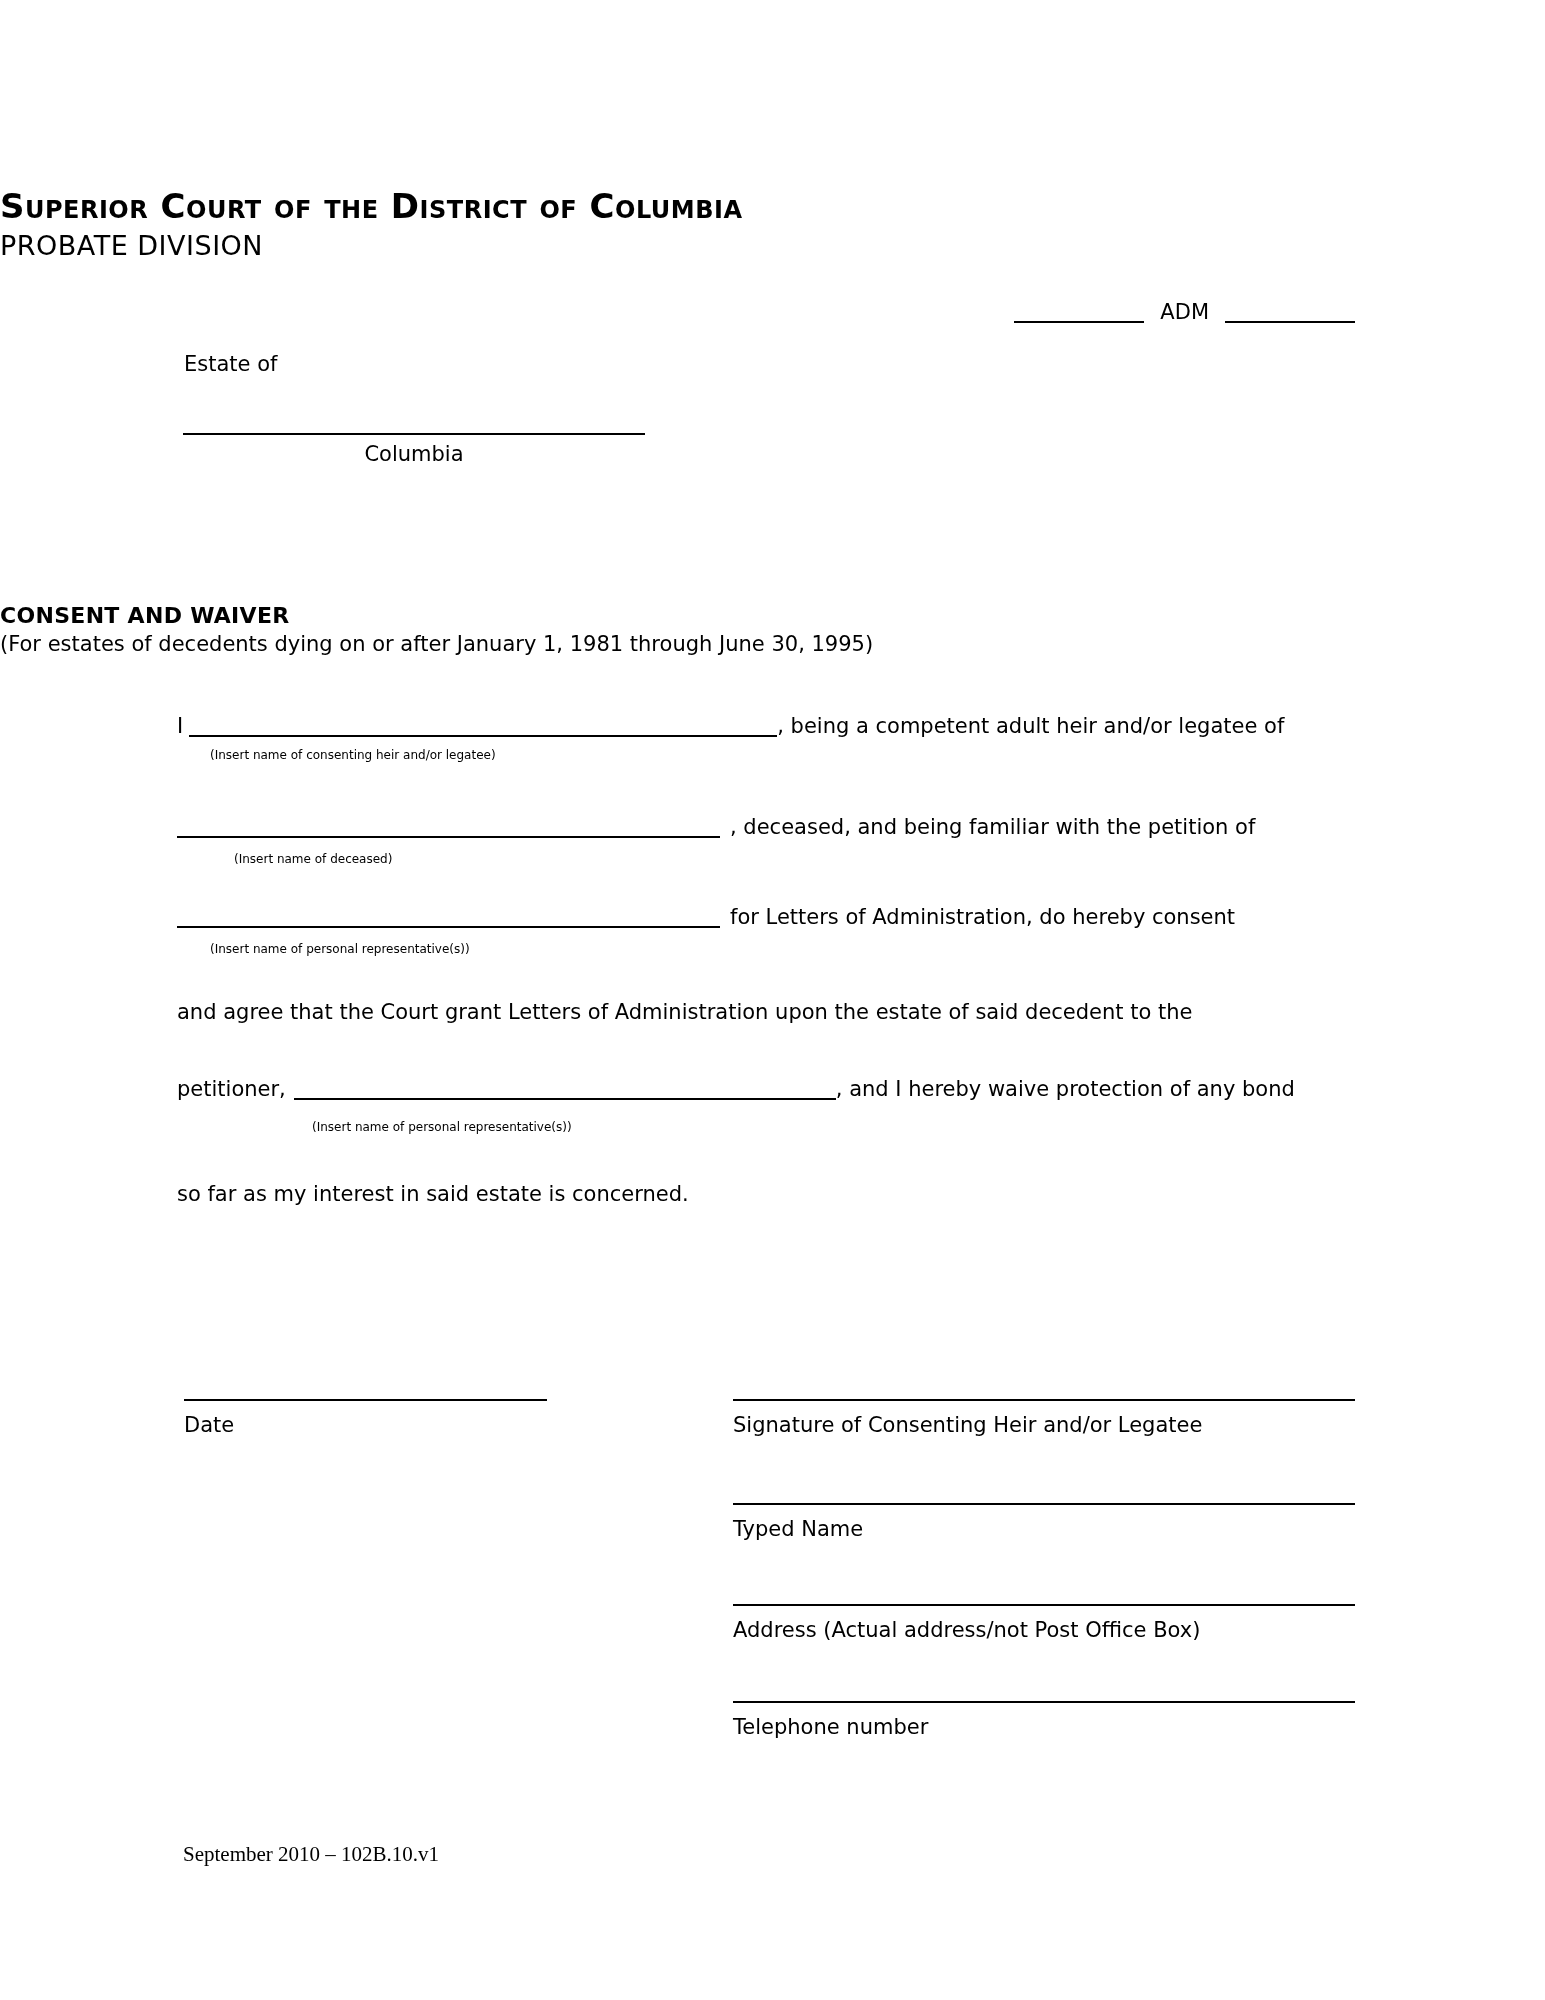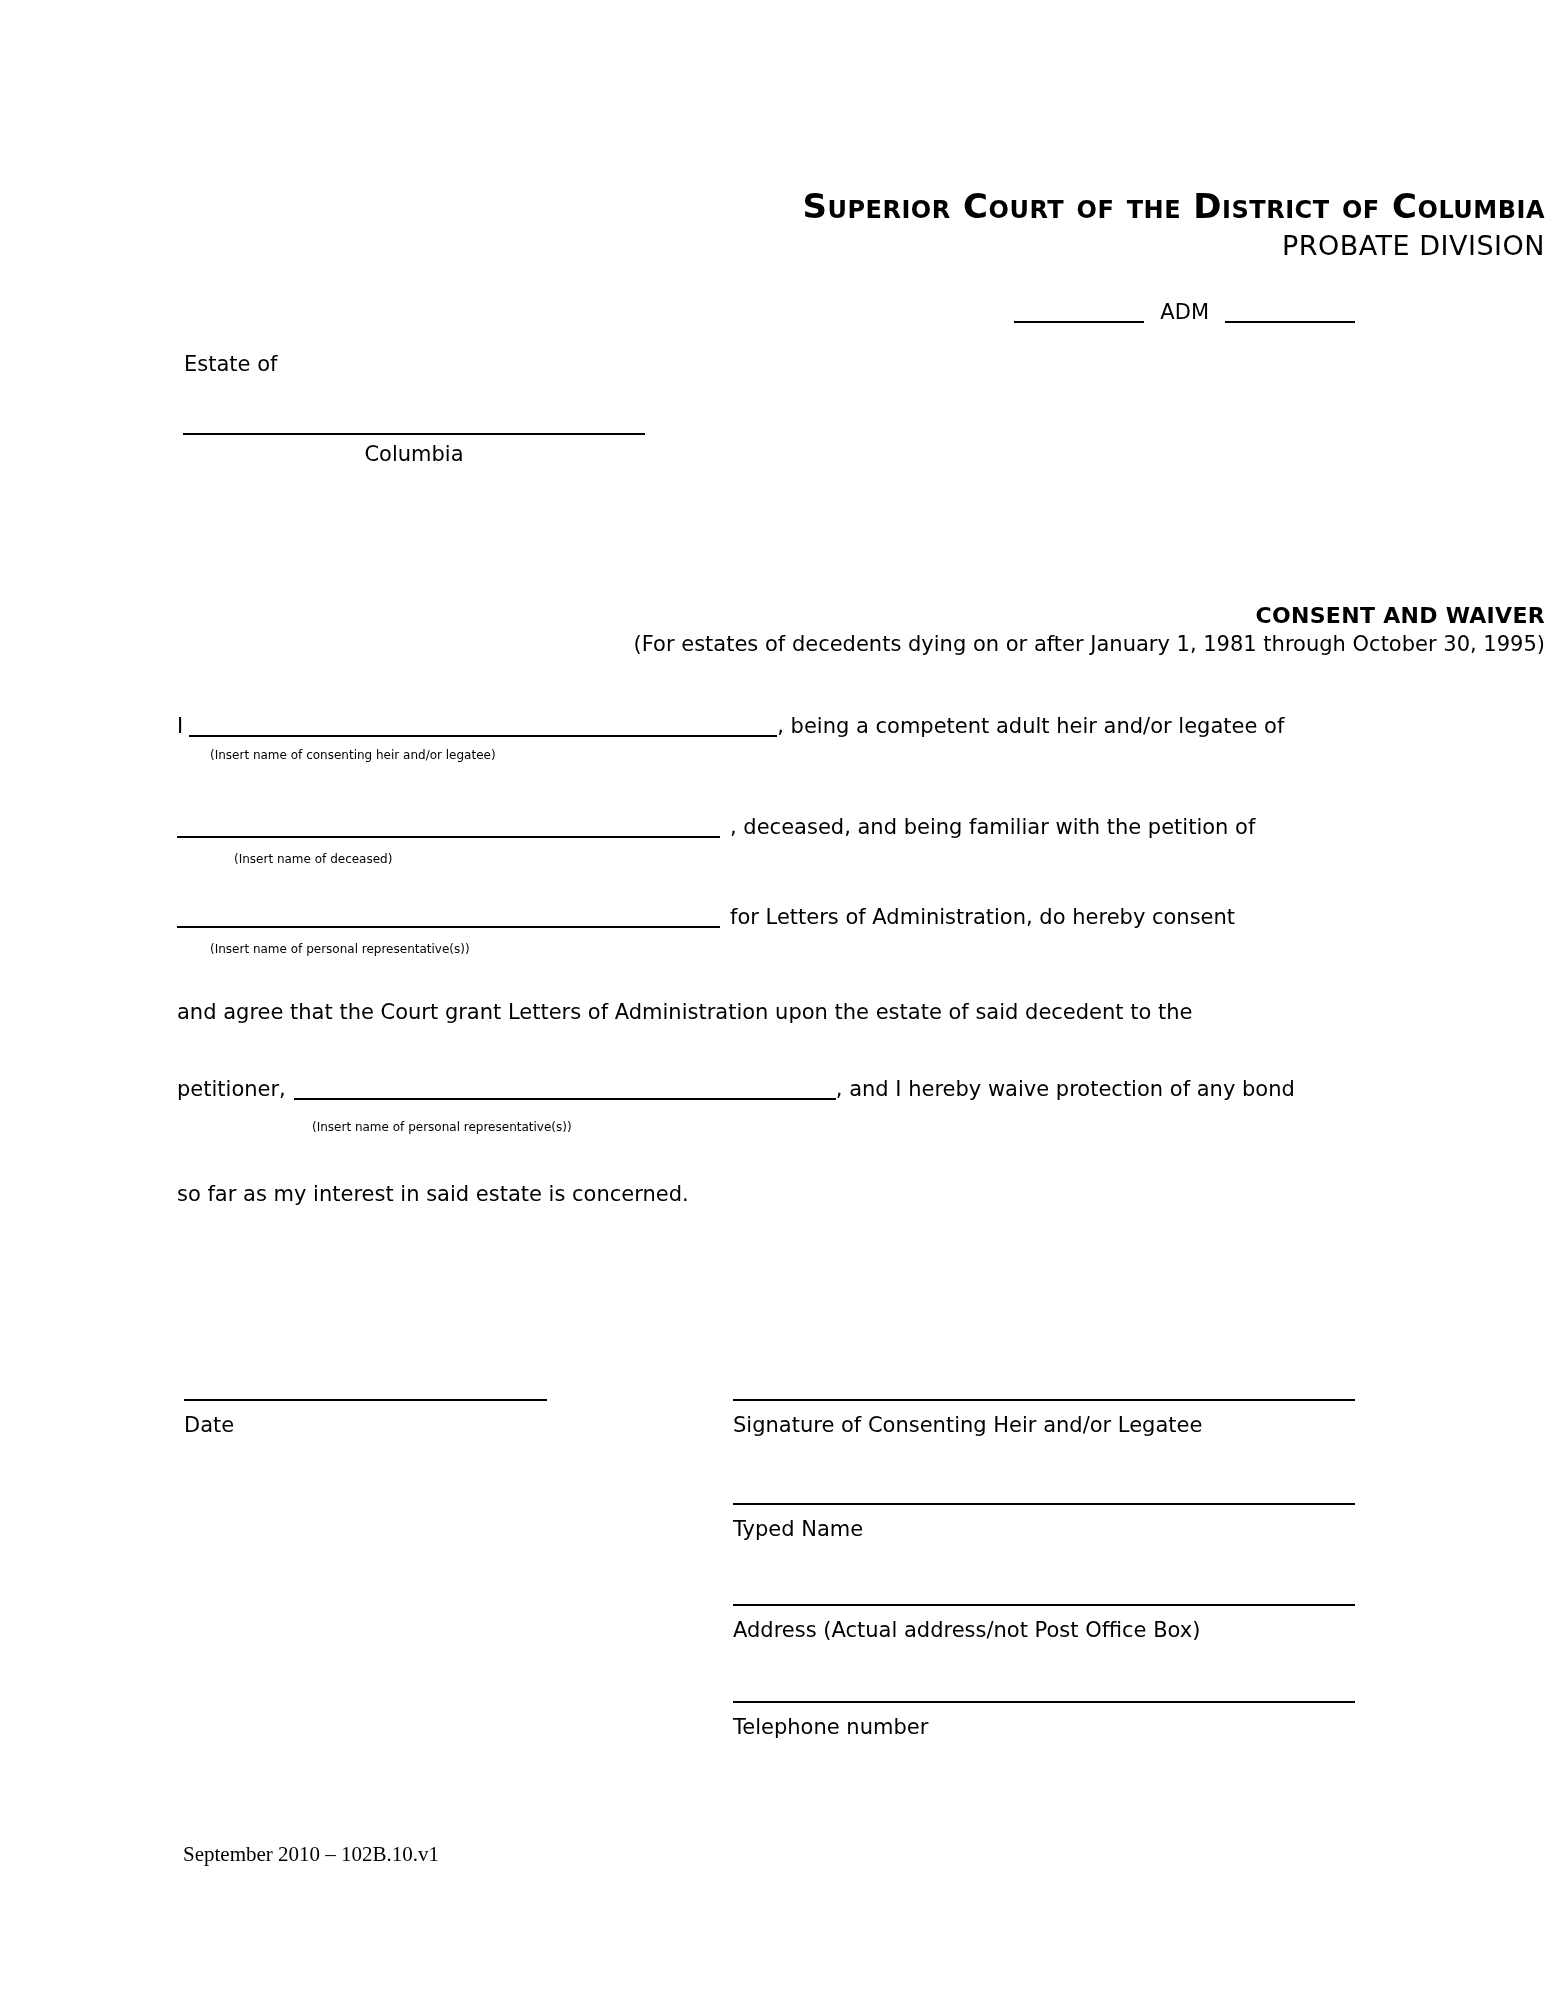--- a/index.html
+++ b/index.html
@@ -7,21 +7,21 @@
     position: relative;
     width: 1545px;
     height: 2000px;
     background: #ffffff;
     color: #000000;
     font-family: "DejaVu Sans", "Liberation Sans", sans-serif;
     font-size: 21px;
     overflow: hidden;
   }
   .abs { position: absolute; }
-  .centered { left: 0; width: 100%; text-align: right; }
+  .centered { left: 0; width: 100%; text-align: left; }
 
   .court-title {
     top: 186px;
     font-size: 34px;
     font-weight: bold;
     font-variant: small-caps;
     letter-spacing: 0.5px;
   }
   .division { top: 230px; font-size: 27px; letter-spacing: 0.5px; }
 
@@ -93,21 +93,21 @@
 
   <div class="abs adm-row">
     <span class="blank blank-adm"></span><span class="adm-label">ADM</span><span class="blank blank-adm"></span>
   </div>
 
   <div class="abs estate-label">Estate of</div>
   <div class="abs rule estate-line"></div>
   <div class="abs deceased-caption">Columbia</div>
 
   <div class="abs centered form-title">CONSENT AND WAIVER</div>
-  <div class="abs centered form-subtitle">(For estates of decedents dying on or after January 1, 1981 through October 30, 1995)</div>
+  <div class="abs centered form-subtitle">(For estates of decedents dying on or after January 1, 1981 through June 30, 1995)</div>
 
   <div class="abs para row-line1">
     <span>I</span><span class="blank blank-line1"></span><span>, being a competent adult heir and/or legatee of</span>
   </div>
   <div class="abs cap cap1">(Insert name of consenting heir and/or legatee)</div>
 
   <div class="abs para row-line2">
     <span class="blank blank-line2"></span><span class="gap-before">, deceased, and being familiar with the petition of</span>
   </div>
   <div class="abs cap cap2">(Insert name of deceased)</div>

